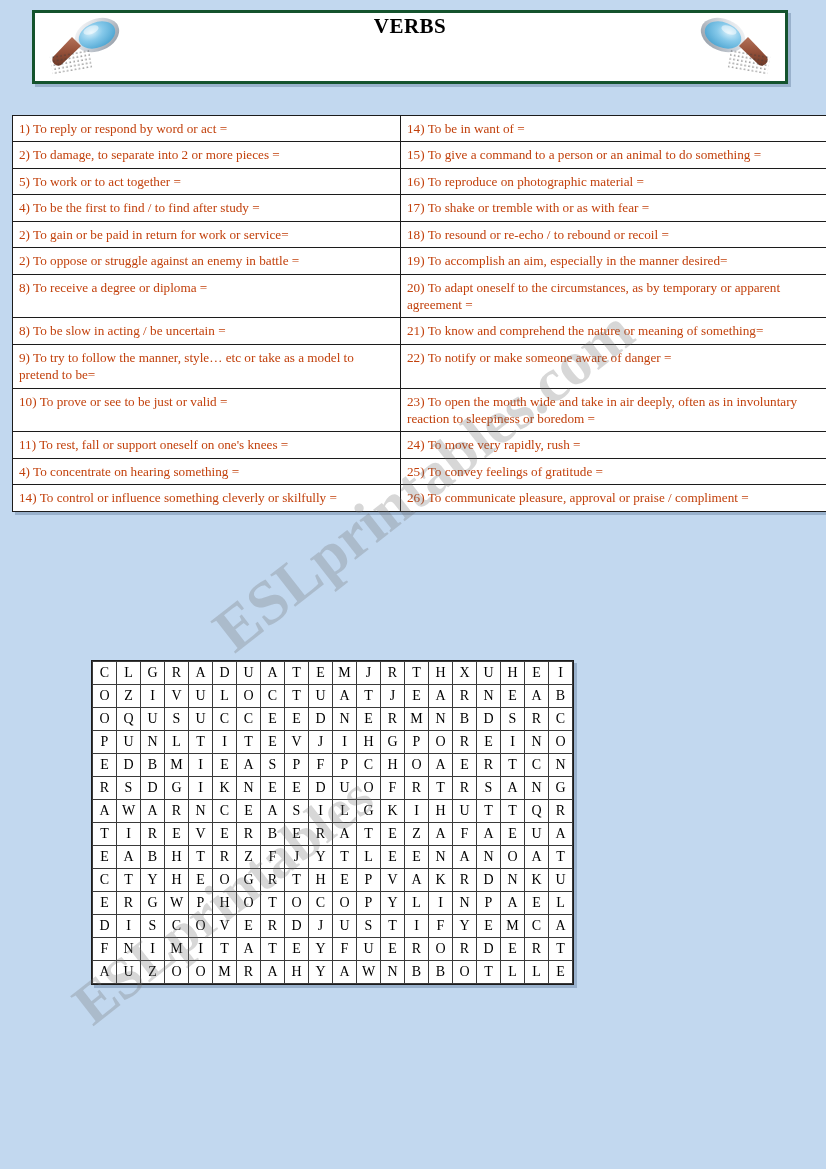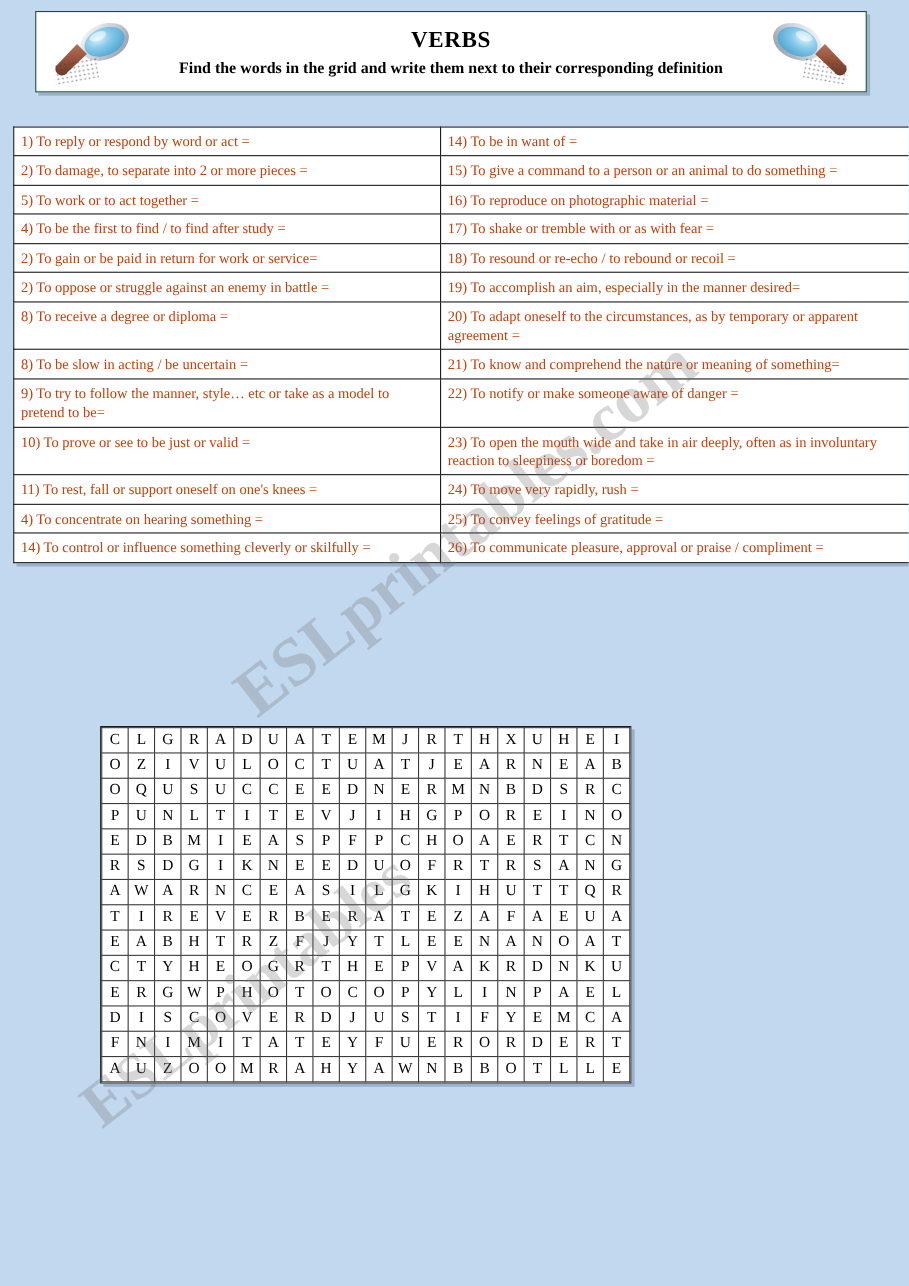--- a/index.html
+++ b/index.html
@@ -16,25 +16,25 @@
   }
 
   
   .banner {
     position: absolute;
     left: 32px;
     top: 10px;
     width: 756px;
     height: 74px;
     background: #ffffff;
-    border: 1px solid #14532d;
+    border: 3px solid #14532d;
     box-shadow: 3px 3px 0 rgba(120,145,175,0.55);
     box-sizing: border-box;
     display: flex;
-    align-items: center;
+    align-items: flex-start;
     justify-content: space-between;
     padding: 0 6px;
   }
   .banner-text {
     flex: 1 1 auto;
     text-align: center;
     line-height: 1.25;
   }
   .banner-title {
     font-weight: bold;
@@ -159,21 +159,20 @@
       <ellipse cx="56" cy="22" rx="23" ry="16" transform="rotate(-22 56 22)" fill="url(#rimGradL)"></ellipse>
       <ellipse cx="56" cy="22" rx="19" ry="12.5" transform="rotate(-22 56 22)" fill="url(#lensGradL)"></ellipse>
       <ellipse cx="50" cy="17" rx="8" ry="4" transform="rotate(-22 50 17)" fill="#ffffff" opacity="0.5"></ellipse>
       <path d="M40 33 L20 52 a6 6 0 0 1-8-8 L31 24 Z" fill="url(#handGradL)"></path>
       <rect x="10" y="40" width="40" height="18" fill="url(#dotsL)" opacity="0.55" transform="rotate(-10 30 49)"></rect>
     </svg>
   </div>
 
   <div class="banner-text">
     <span class="banner-title">VERBS</span>
-    <span class="banner-sub">Find the words in the grid and write them next to their corresponding definition</span>
   </div>
 
   <div class="mag-wrap right">
     <svg viewBox="0 0 92 62" width="92" height="62" aria-hidden="true">
       <defs>
         <radialGradient id="lensGradR" cx="38%" cy="32%" r="72%">
           <stop offset="0%" stop-color="#d8f0fb"></stop>
           <stop offset="45%" stop-color="#86c9ea"></stop>
           <stop offset="100%" stop-color="#4fa6d2"></stop>
         </radialGradient>

